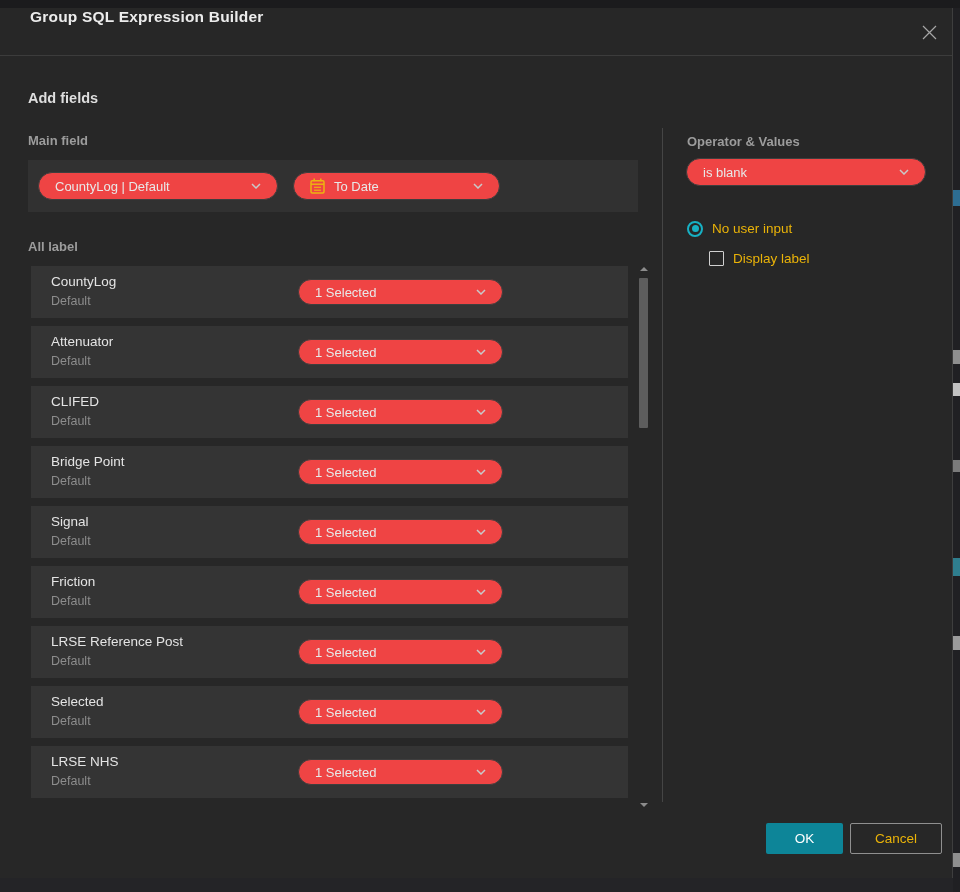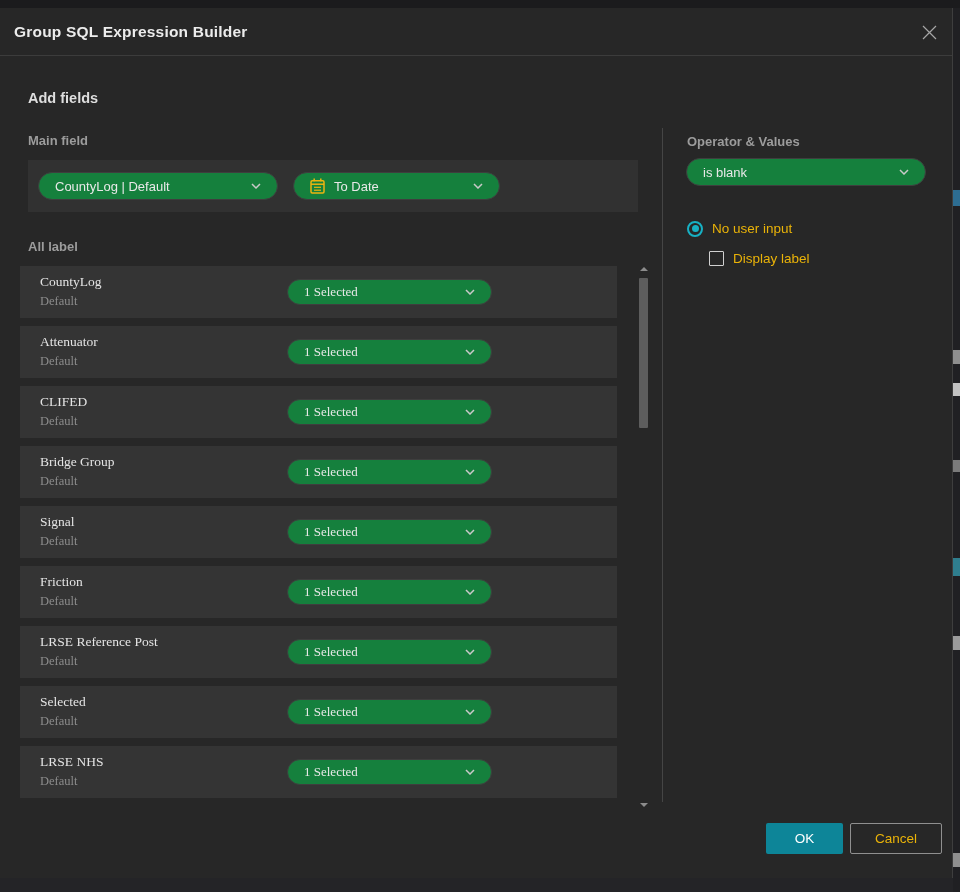--- a/index.html
+++ b/index.html
@@ -14,42 +14,42 @@
   .live-text { position:absolute; left:20px; top:-6px; font-size:11px; color:#47c5da; white-space:nowrap; }
   .frag { position:absolute; top:0; height:8px; }
   .bg-right { position:absolute; left:953px; top:8px; width:7px; height:884px; background:#202023; overflow:hidden; }
   .rfrag { position:absolute; left:0; width:7px; }
   .bg-bottom { position:absolute; left:0; top:878px; width:953px; height:14px; background:#242427; }
 
   
   .dialog { position:absolute; left:0; top:8px; width:953px; height:870px;
             background:#272727; border-right:1px solid #3e3e3e; color:#e6e6e6; }
   .titlebar { position:absolute; left:0; top:0; width:100%; height:48px;
-              border-bottom:1px solid #3c3c3c; display:flex; align-items:center; padding:0 14px; }
+              border-bottom:1px solid #3c3c3c; display:flex; padding:0 30px; }
   .title { font-size:15.5px; font-weight:700; color:#ececec; letter-spacing:.2px; }
   .close-btn { position:absolute; left:914px; top:10px; width:30px; height:28px;
                display:flex; align-items:center; justify-content:center; color:#a6a6a6; cursor:pointer; }
 
   .h-add { position:absolute; left:28px; top:82px; font-size:14.5px; font-weight:700; color:#dedede; }
   .lbl { position:absolute; font-size:13px; font-weight:600; color:#9c9c9c; }
   .main-field-lbl { left:28px; top:125px;text-align:right; }
   .all-fields-lbl { left:28px; top:231px; }
   .op-lbl { left:687px; top:126px; }
 
   .main-row { position:absolute; left:28px; top:152px; width:610px; height:52px; background:#313131; }
 
-  .select { position:absolute; background:#15803d; border:1px solid #3e3e3e; border-radius:14px;
+  .select { position:absolute; background:#ef4444; border:1px solid #3e3e3e; border-radius:14px;
             display:flex; align-items:center; padding:0 16px; color:#e8e8e8; font-size:13px; cursor:pointer; }
   .select .sel-text { white-space:nowrap; overflow:hidden; }
   .chev { margin-left:auto; flex:none; color:#c9c9c9; }
   .sel-field { left:10px; top:12px; width:240px; height:28px; }
   .sel-type  { left:265px; top:12px; width:207px; height:28px; }
   .cal { flex:none; margin-right:9px; color:var(--date-icon,#edb410); }
 
-  .row { position:absolute; left:20px; width:597px; height:52px; background:#343434;font-family:Liberation Serif, serif; }
+  .row { position:absolute; left:31px; width:597px; height:52px; background:#343434; }
   .row-name { position:absolute; left:20px; top:8px; font-size:13.5px; color:#e4e4e4; }
   .row-sub  { position:absolute; left:20px; top:28px; font-size:12.5px; color:#8d8d8d; }
   .row-select { left:267px; top:13px; width:205px; height:26px; }
 
   .scrollbar { position:absolute; left:637px; top:256px; width:12px; height:546px; }
   .thumb { position:absolute; left:2px; top:14px; width:9px; height:150px; background:#5d5d5d; border-radius:1px; }
   .arr { position:absolute; left:3px; width:0; height:0; }
   .arr.up { top:3px; border-left:4px solid transparent; border-right:4px solid transparent; border-bottom:4px solid #8c8c8c; }
   .arr.down { bottom:3px; border-left:4px solid transparent; border-right:4px solid transparent; border-top:4px solid #8c8c8c; }
 
@@ -152,21 +152,21 @@
       <div class="row-name">CLIFED</div>
       <div class="row-sub">Default</div>
       <div class="select row-select">
         <span class="sel-text">1 Selected</span>
         <svg class="chev" width="10" height="6" viewBox="0 0 10 6">
             <path d="M1 1 L5 5 L9 1" stroke="currentColor" stroke-width="1.5" fill="none"></path>
           </svg>
       </div>
     </div>
     <div class="row" style="top:438px">
-      <div class="row-name">Bridge Group</div>
+      <div class="row-name">Bridge Point</div>
       <div class="row-sub">Default</div>
       <div class="select row-select">
         <span class="sel-text">1 Selected</span>
         <svg class="chev" width="10" height="6" viewBox="0 0 10 6">
             <path d="M1 1 L5 5 L9 1" stroke="currentColor" stroke-width="1.5" fill="none"></path>
           </svg>
       </div>
     </div>
     <div class="row" style="top:498px">
       <div class="row-name">Signal</div>

